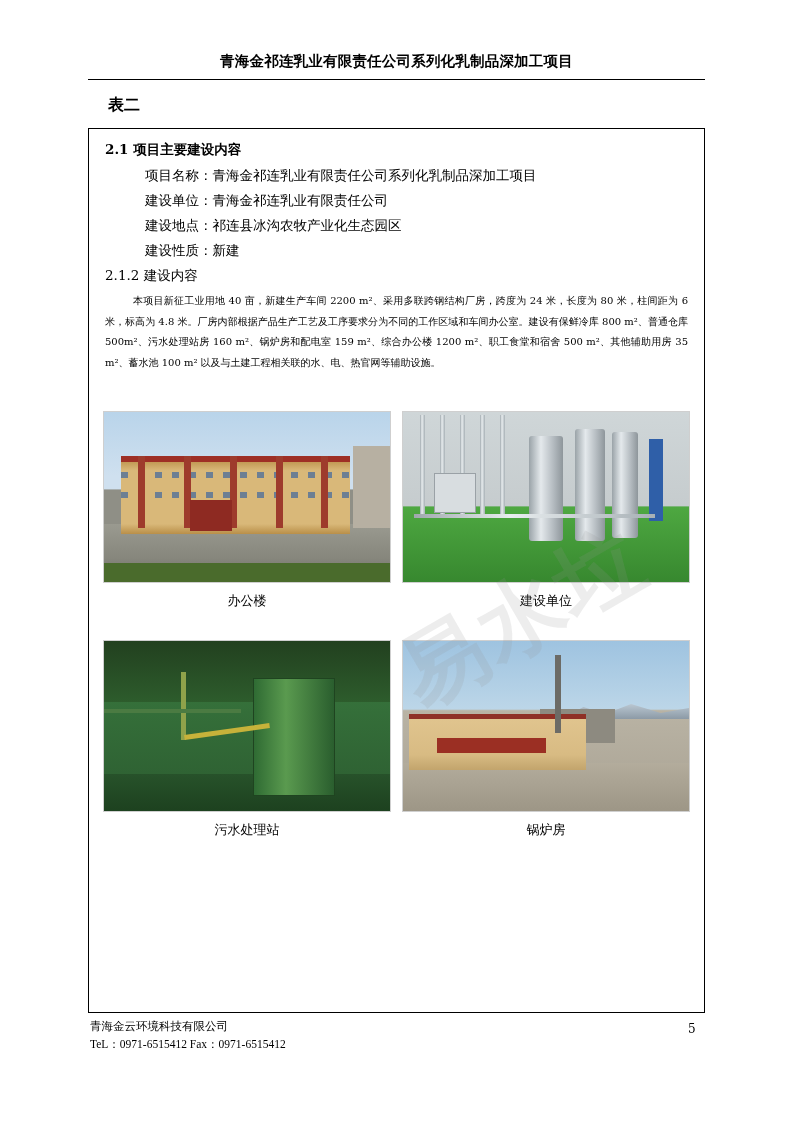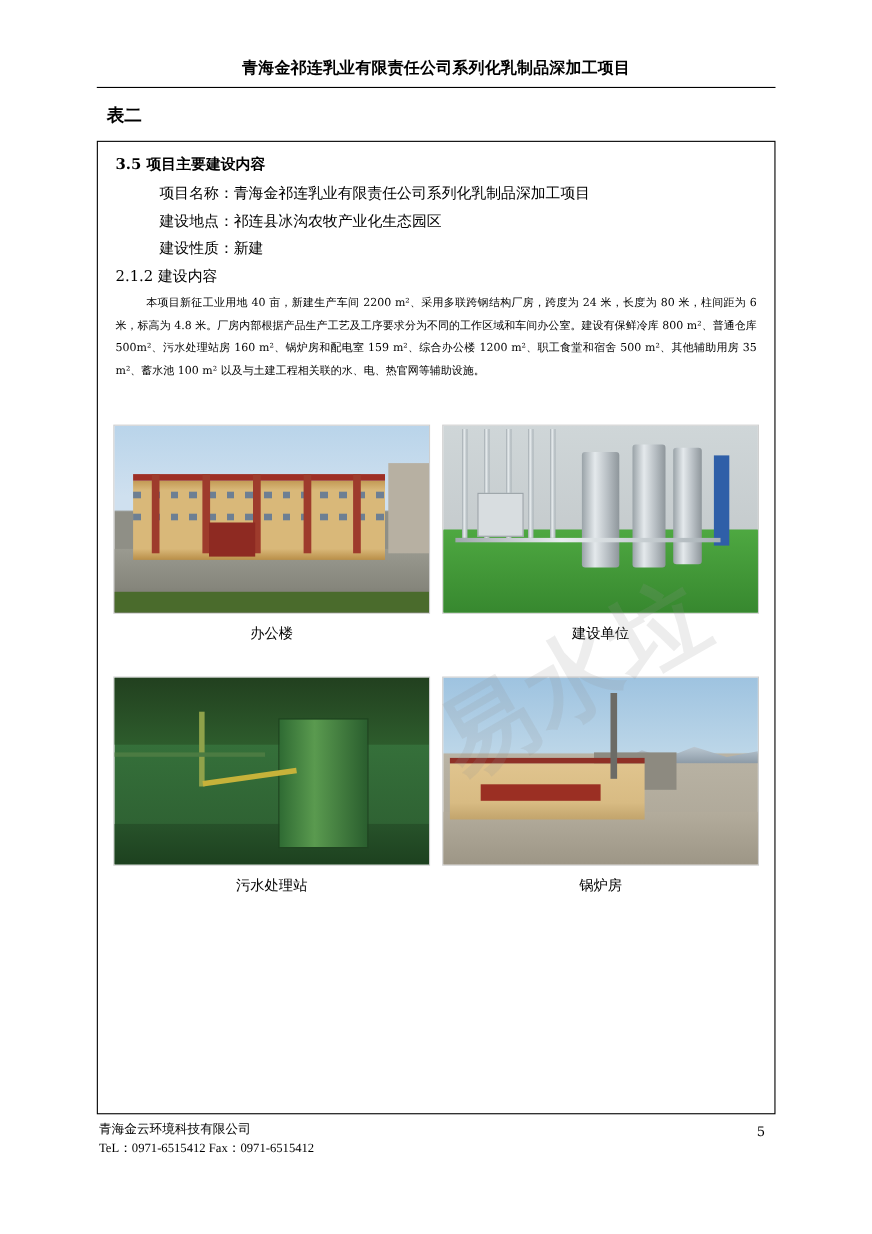--- a/index.html
+++ b/index.html
@@ -41,21 +41,21 @@
     left: 88px;
     width: 617px;
     height: 0;
     border-top: 1.2px solid #000;
   }
 
   
   .table-label {
     position: absolute;
     top: 95px;
-    left: 97px;
+    left: 108px;
     font-size: 16px;
     font-weight: bold;
     font-family: "DejaVu Serif", "Liberation Serif", serif;
   }
 
   
   .content-box {
     position: absolute;
     top: 128px;
     left: 88px;
@@ -283,23 +283,24 @@
 
 <div class="page">
 
   <div class="doc-header">青海金祁连乳业有限责任公司系列化乳制品深加工项目</div>
   <div class="header-rule"></div>
 
   <div class="table-label">表二</div>
 
   <div class="content-box">
 
-    <div class="sec-title">3.5 项目主要建设内容</div>
+    <div class="sec-title">2.1 项目主要建设内容</div>
 
     <div class="indent-line">项目名称：青海金祁连乳业有限责任公司系列化乳制品深加工项目</div>
+    <div class="indent-line">建设单位：青海金祁连乳业有限责任公司</div>
     <div class="indent-line">建设地点：祁连县冰沟农牧产业化生态园区</div>
     <div class="indent-line">建设性质：新建</div>
 
     <div class="sub-title">2.1.2 建设内容</div>
 
     <div class="body-para">本项目新征工业用地 40 亩，新建生产车间 2200 m²、采用多联跨钢结构厂房，跨度为 24 米，长度为 80 米，柱间距为 6 米，标高为 4.8 米。厂房内部根据产品生产工艺及工序要求分为不同的工作区域和车间办公室。建设有保鲜冷库 800 m²、普通仓库 500m²、污水处理站房 160 m²、锅炉房和配电室 159 m²、综合办公楼 1200 m²、职工食堂和宿舍 500 m²、其他辅助用房 35 m²、蓄水池 100 m² 以及与土建工程相关联的水、电、热官网等辅助设施。</div>
 
     <div class="photo-grid">
 
       <div class="photo-cell">

